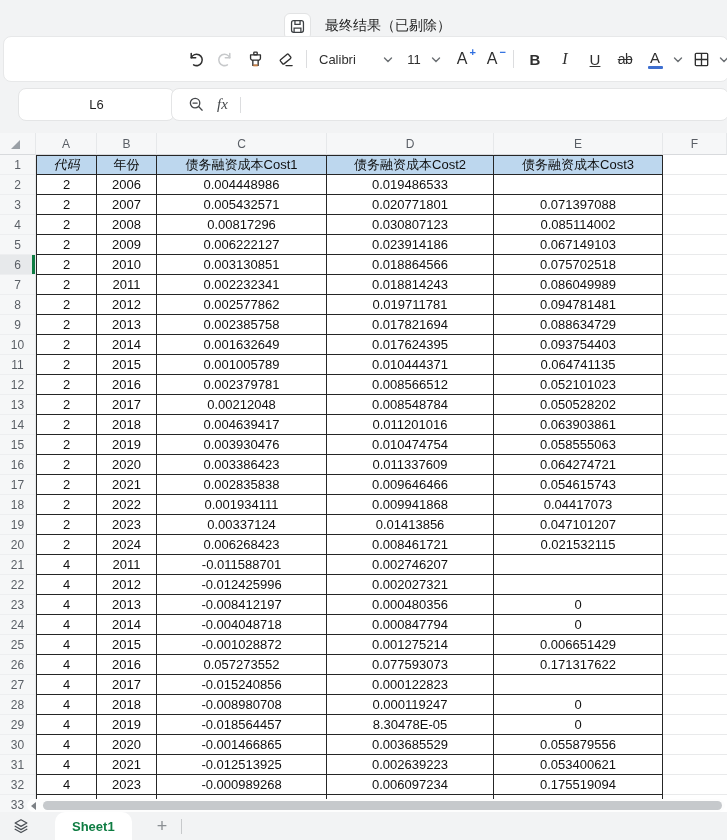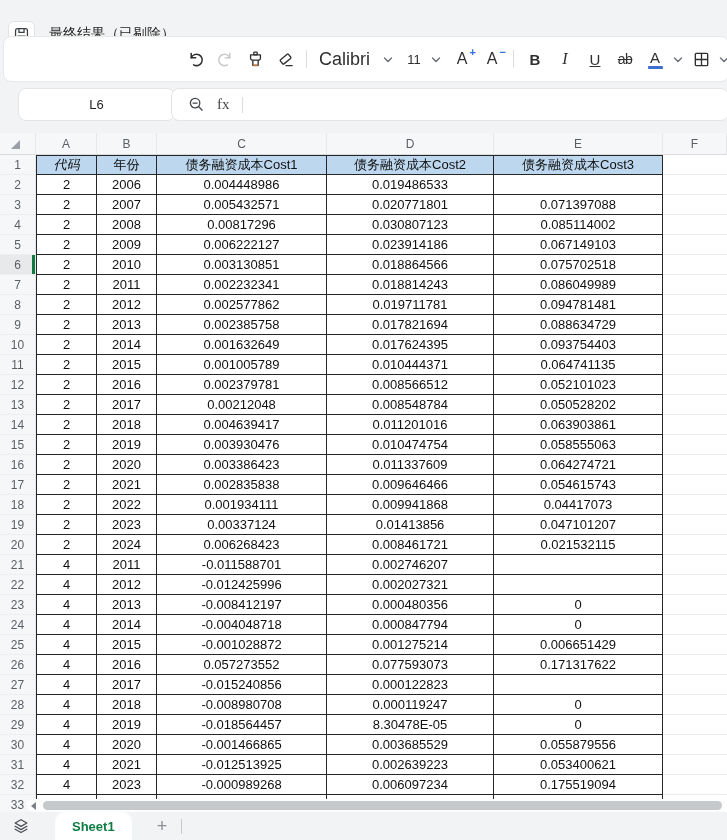--- a/index.html
+++ b/index.html
@@ -1,44 +1,44 @@
 <!DOCTYPE html>
 <html><head>
 <meta charset="utf-8">
 <style>
   * { box-sizing: border-box; }
   html,body { margin:0; padding:0; background:#e9eaeb; }
   body { font-family:"Liberation Sans", sans-serif; }
   .app { position:relative; width:727px; height:840px; background:#f2f3f4; overflow:hidden; }
 
   
-  .titlebar { position:absolute; top:16px; left:0; right:0; height:36px; display:flex; align-items:center; }
+  .titlebar { position:absolute; top:8px; left:0; right:0; height:36px; display:flex; align-items:center;justify-content:center; }
   .save-btn { margin-left:8px; width:27px; height:27px; background:#fff; border:1px solid #e2e3e4; border-radius:6px; display:flex; align-items:center; justify-content:center; padding:0; }
   .doc-title { margin-left:14px; font-size:14px; color:#1f1f1f; }
 
   
   .toolbar { position:absolute; top:36px; left:3px; right:-2px; height:46px; background:#fff; border:1px solid #e7e8e9; border-radius:8px; display:flex; align-items:center; padding-left:176px; }
   .tbtn { height:32px; min-width:30px; border:none; background:none; display:flex; align-items:center; justify-content:center; padding:0 2px; color:#2f2f2f; font-size:15px; position:relative; }
   .vsep { width:1px; height:18px; background:#dcdddf; margin:0 6px; flex:none; }
   .select-box { display:flex; align-items:center; gap:8px; padding:0 6px; height:32px; color:#2f2f2f; }
-  .font-name { font-size:18px; width:56px; }
+  .font-name { font-size:13px; width:56px; }
   .font-size { font-size:13px; width:18px; text-align:center; }
   .glyph-a { font-size:16px; color:#2f2f2f; }
   .badge { position:absolute; top:4px; right:1px; font-size:11px; font-weight:bold; color:#2f6fe0; line-height:1; }
   .bold-b { font-weight:bold; font-size:15px; }
   .italic-i { font-family:"Liberation Serif", serif; font-style:italic; font-size:16px; }
   .underline-u { text-decoration:underline; font-size:15px; }
   .strike-ab { text-decoration:line-through; font-size:14px; letter-spacing:-0.5px; }
   .fontcolor-a { font-size:15px; line-height:1; display:flex; flex-direction:column; align-items:center; gap:1px; }
   .color-bar { width:15px; height:3px; border-radius:1px; }
 
   
   .name-box { position:absolute; top:88px; left:3px; width:157px; height:33px; background:#fff; border:1px solid #e4e5e6; border-radius:8px; display:flex; align-items:center; justify-content:center; font-size:13px; color:#1f1f1f;margin-left:15px; }
   .formula-card { position:absolute; top:88px; left:171px; right:-2px; height:33px; background:#fff; border:1px solid #e4e5e6; border-radius:8px; display:flex; align-items:center; padding-left:16px; gap:12px; }
-  .fx { font-family:"Liberation Serif", serif; font-size:15px; color:#44474a; }
+  .fx { font-family:"Liberation Serif", serif; font-style:italic; font-size:15px; color:#44474a; }
   .fsep { width:1px; height:16px; background:#dcdddf; }
   .formula-input { flex:1; height:100%; font-size:13px; color:#1f1f1f; display:flex; align-items:center; }
 
   
   .grid-wrap { position:absolute; top:133px; left:0; right:0; bottom:28px; background:#fff; overflow:hidden; }
   table.grid { border-spacing:0; table-layout:fixed; width:727px; }
   table.grid th, table.grid td { padding:0; overflow:hidden; white-space:nowrap; }
   thead th { height:22px; background:#f6f7f8; font-weight:normal; color:#5a5f66; font-size:12px; border-right:1px solid #e6e8ea; border-bottom:1px solid #d8dadd; }
   th.corner { position:relative; }
   .tri { position:absolute; left:11px; bottom:5px; width:0; height:0; border-bottom:9px solid #9aa0a6; border-left:9px solid transparent; }

